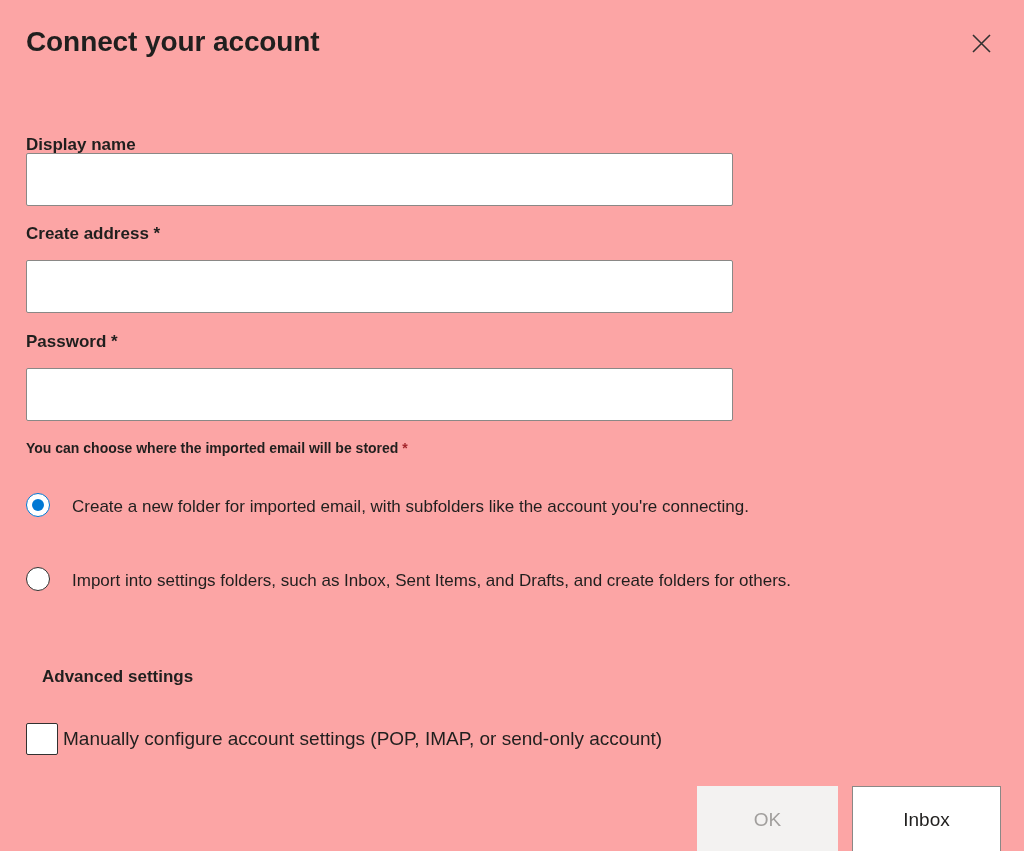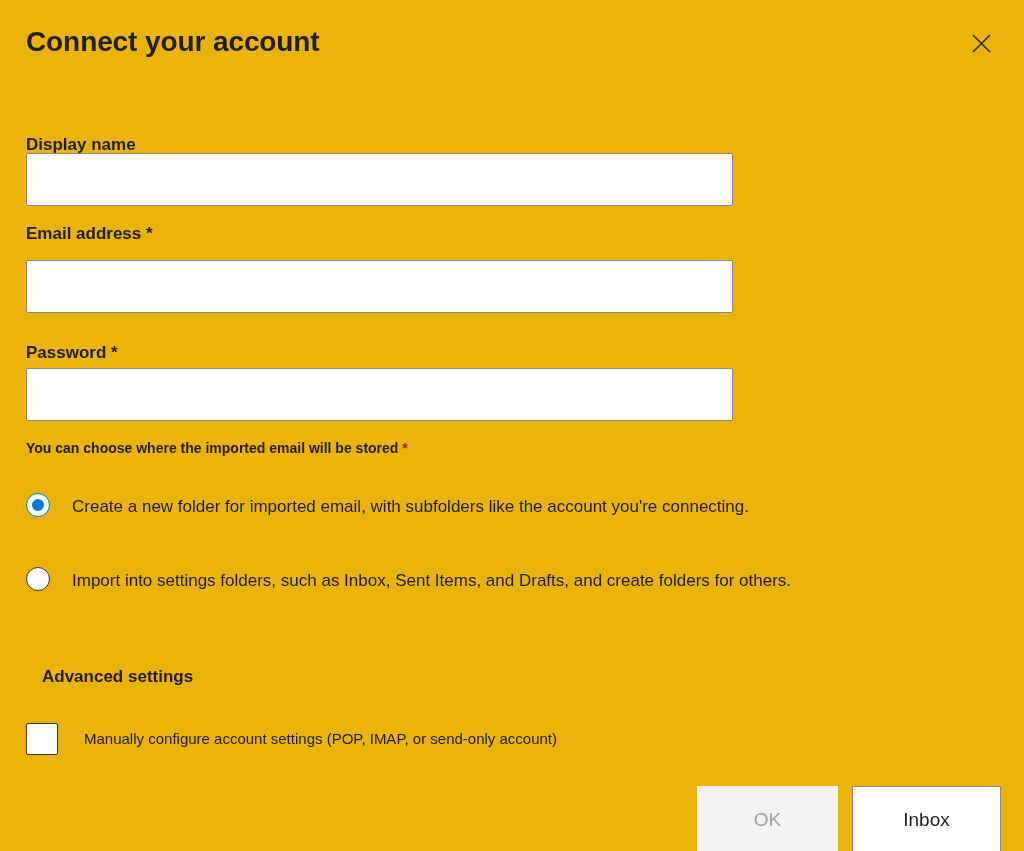--- a/index.html
+++ b/index.html
@@ -13,21 +13,21 @@
     font-family: "Liberation Sans", sans-serif;
     color: #201f1e;
     overflow: hidden;
     position: relative;
     -webkit-font-smoothing: antialiased;
   }
 
   .dialog {
     position: absolute;
     inset: 0;
-    background: #eab308;
+    background: #fca5a5;
     padding: 0;
   }
 
   
   .header {
     position: absolute;
     top: 22px;
     left: 26px;
     right: 26px;
     height: 44px;
@@ -91,21 +91,21 @@
     font-size: 16px;
     color: #201f1e;
     padding: 0 10px;
     outline: none;
   }
 
   #label-display  { top: 134px; }
   #input-display  { top: 153px; }
   #label-email    { top: 223px; }
   #input-email    { top: 260px; }
-  #label-password { top: 342px; }
+  #label-password { top: 331px; }
   #input-password { top: 368px; }
 
   
   .group-label {
     position: absolute;
     left: 26px;
     top: 437px;
     font-size: 14px;
     font-weight: 600;
     color: #201f1e;
@@ -183,22 +183,22 @@
     flex: 0 0 auto;
     width: 32px;
     height: 32px;
     box-sizing: border-box;
     border: 1.6px solid #323130;
     border-radius: 2px;
     background: #ffffff;
     position: relative;
   }
   .checkbox-text {
-    margin-left: 26px;
-    font-size: 15px;
+    margin-left: 5px;
+    font-size: 19px;
     font-weight: 400;
     color: #201f1e;
     line-height: 22px;
     white-space: nowrap;
   }
 
   
   .btn {
     position: absolute;
     height: 67px;
@@ -246,21 +246,21 @@
       </span>
     </button>
   </div>
 
   <div class="field-label" id="label-display">
     <span>Display name</span>
   </div>
   <input class="text-input" id="input-display" type="text" value="" style="">
 
   <div class="field-label" id="label-email">
-    <span>Email address</span>
+    <span>Create address</span>
     <span class="req-star">*</span>
   </div>
   <input class="text-input" id="input-email" type="text" value="" style="">
 
   <div class="field-label" id="label-password">
     <span>Password</span>
     <span class="req-star">*</span>
   </div>
   <input class="text-input" id="input-password" type="password" value="" style="">
 

